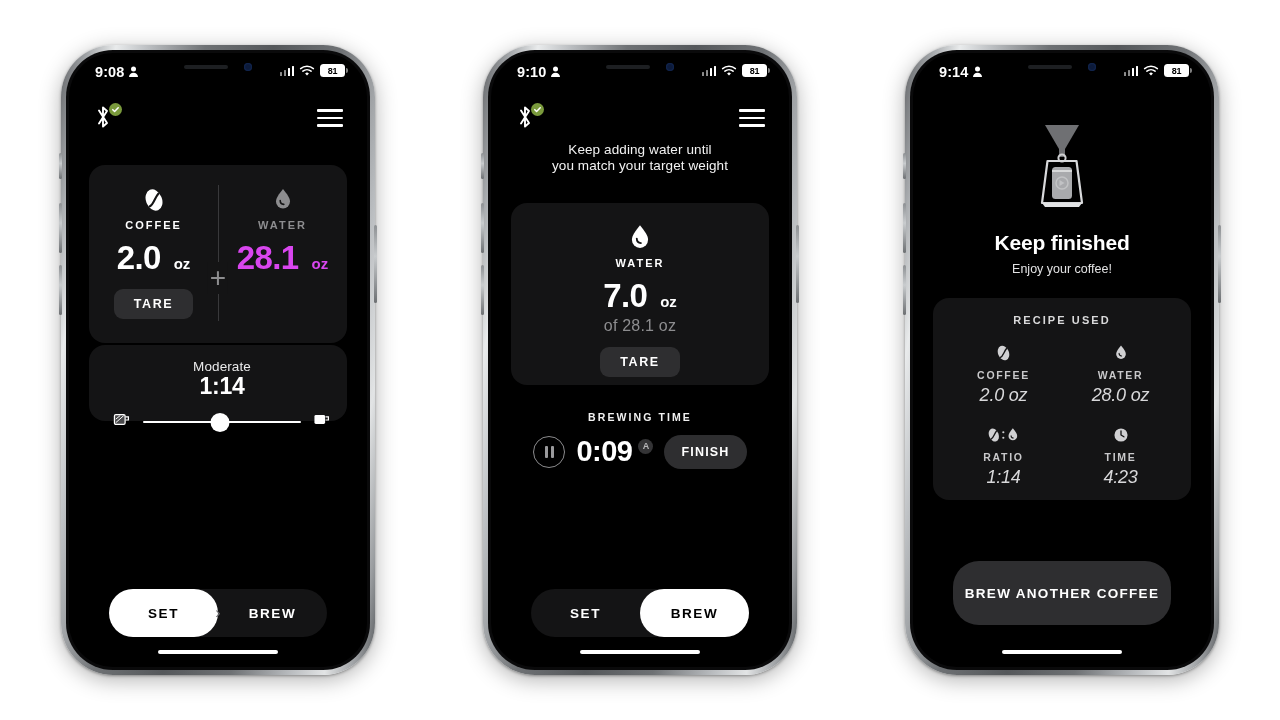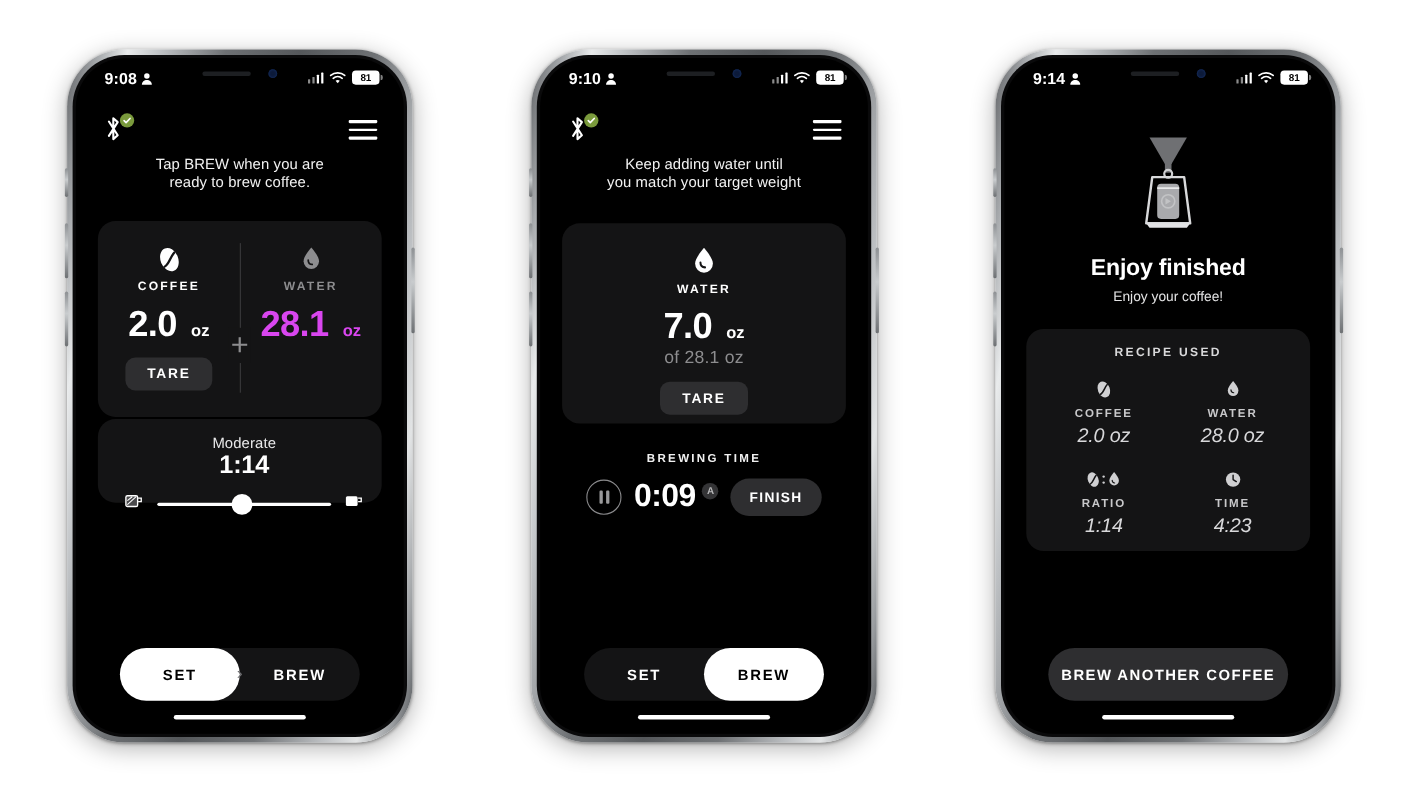--- a/index.html
+++ b/index.html
@@ -181,21 +181,21 @@
   .hero { display:flex; flex-direction:column; align-items:center; padding-top:26px; }
   .finished-title { font-size:21px; font-weight:700; color:#fff; margin-top:14px; letter-spacing:-.2px; }
   .finished-sub { font-size:12.5px; color:#e3e3e4; margin-top:7px; }
   .recipe-card { margin-top:22px; padding:16px 12px 12px 12px; }
   .recipe-title { text-align:center; font-size:11px; font-weight:700; letter-spacing:2.1px; color:#d9d9da; }
   .recipe-grid { display:grid; grid-template-columns:1fr 1fr; row-gap:18px; margin-top:16px; }
   .rc-cell { display:flex; flex-direction:column; align-items:center; }
   .rc-ico { height:22px; display:flex; align-items:center; justify-content:center; gap:2px; }
   .rc-cap { font-size:10.5px; font-weight:700; letter-spacing:1.7px; color:#c8c8ca; margin-top:5px; }
   .rc-val { font-size:18px; color:#d8d8da; margin-top:4px; letter-spacing:-.2px;font-style:italic; }
-  .wide-btn { margin: auto 20px 0 20px; height:48px; background:#2e2e30; color:#fff; border:none; border-radius:26px;
+  .wide-btn { margin: auto 20px 12px 20px; height:64px; background:#2e2e30; color:#fff; border:none; border-radius:26px;
               font-size:13.5px; font-weight:700; letter-spacing:1.3px; font-family:inherit; cursor:pointer; }
 </style>
 </head>
 <body>
 
 <div class="stage">
 
   <div class="device">
     <span class="btn-side btn-mute"></span>
     <span class="btn-side btn-volup"></span>
@@ -244,22 +244,20 @@
               </svg>
             </span>
           </div>
           <div class="hamburger">
             <span></span>
               <span></span>
               <span></span>
           </div>
         </div>
 
-        <div class="instruction" style="white-space:pre-line">Tap BREW when you are
-ready to brew coffee.</div>
 
         <div class="body">
 
           <div class="card split-card">
             <span class="split-divider"></span>
             <span class="plus">+</span>
 
             <div class="split-half">
               <span class="ico">
                 <svg width="22" height="26" viewBox="0 0 22 26">
@@ -473,21 +471,21 @@
                 <rect x="34" y="28" width="6" height="10" fill="#6f7073"></rect>
                 <circle cx="37" cy="39" r="3.6" fill="none" stroke="#cfd0d2" stroke-width="2"></circle>
                 <path d="M22.5 42h29l5.5 42h-40z" fill="none" stroke="#d8d9db" stroke-width="2.2" stroke-linejoin="round"></path>
                 <rect x="27" y="48" width="20" height="32" rx="3.5" fill="#a9aaad"></rect>
                 <path d="M27 52h20" stroke="#e8e9ea" stroke-width="1.6"></path>
                 <circle cx="37" cy="64" r="6" fill="none" stroke="#c2c3c5" stroke-width="1.5"></circle>
                 <path d="M34.5 61l5 3-5 3z" fill="#c2c3c5"></path>
                 <path d="M17 84h40l-3 4H20z" fill="#e2e3e5"></path>
               </svg>
             </span>
-            <div class="finished-title">Enjoy finished</div>
+            <div class="finished-title">Keep finished</div>
             <div class="finished-sub">Enjoy your coffee!</div>
           </div>
 
           <div class="card recipe-card">
             <div class="recipe-title">RECIPE USED</div>
             <div class="recipe-grid">
 
               <div class="rc-cell">
                 <span class="rc-ico">
                   <svg width="15" height="18" viewBox="0 0 22 26">

